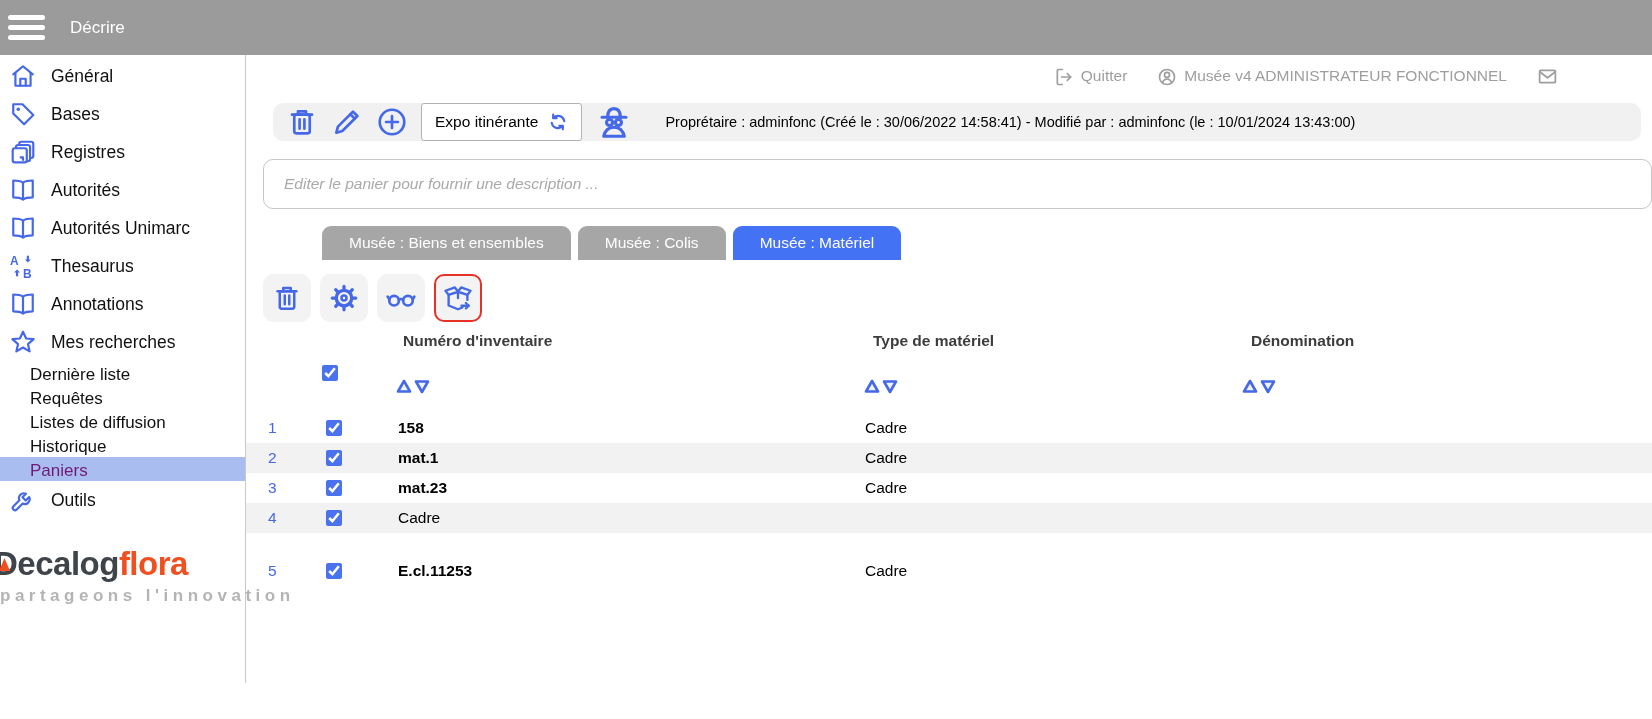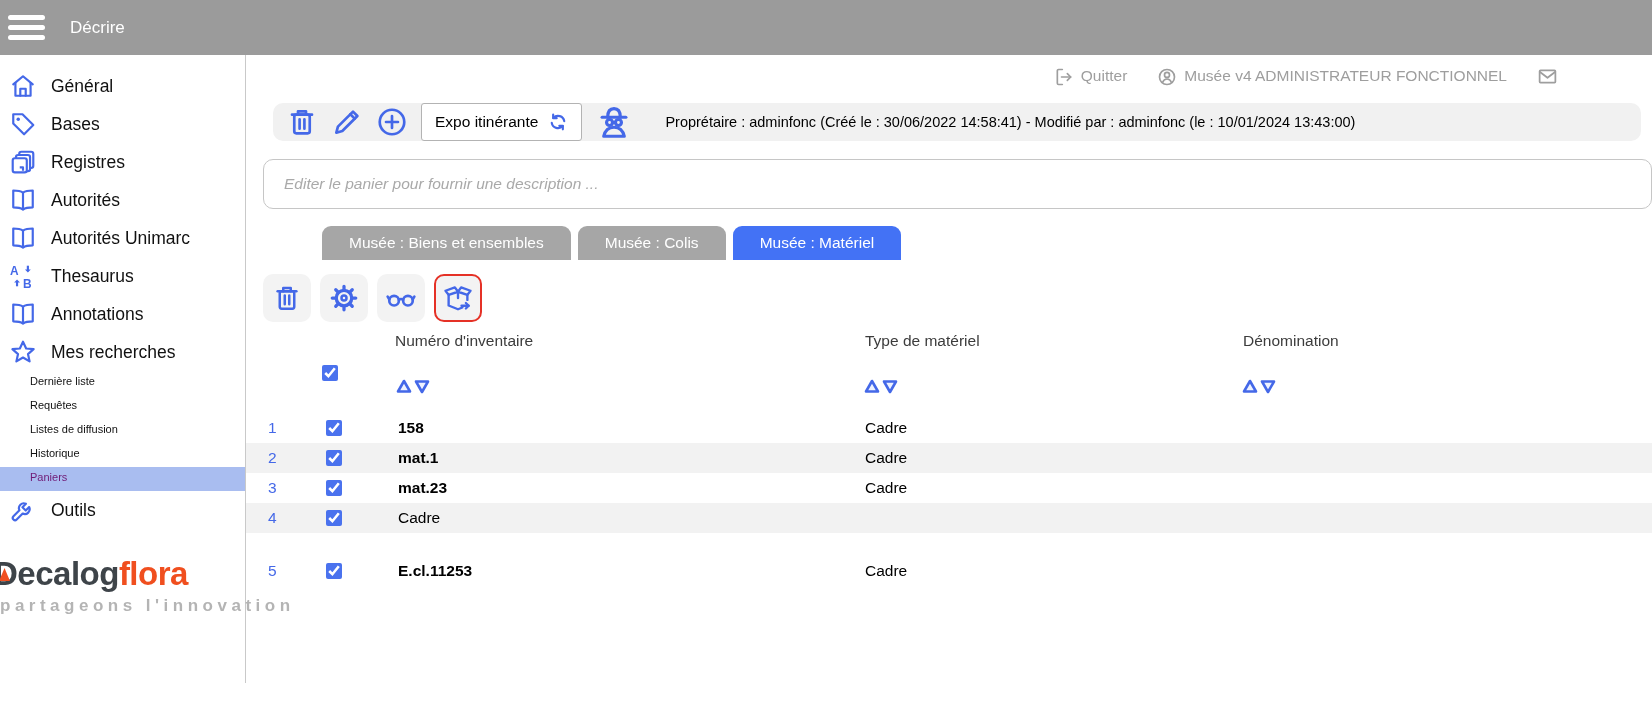--- a/index.html
+++ b/index.html
@@ -10,24 +10,24 @@
   }
   svg { display:block; }
 
   
   .topbar { position:absolute; left:0; top:0; width:1652px; height:55px; background:#9b9b9b; display:flex; align-items:center; }
   .hamburger { width:37px; margin-left:8px; display:flex; flex-direction:column; gap:5px; cursor:pointer; }
   .hamburger span { height:5px; background:#fff; border-radius:2.5px; }
   .topbar-title { color:#fff; font-size:17px; margin-left:25px; }
 
   
-  .sidebar { position:absolute; left:0; top:55px; width:246px; height:628px; background:#fff; border-right:1px solid #c9c9c9; padding-top:12px; }
+  .sidebar { position:absolute; left:0; top:55px; width:246px; height:628px; background:#fff; border-right:1px solid #c9c9c9; padding-top:2px; }
   .nav-item { display:flex; align-items:center; gap:15px; padding:6px 0 6px 10px; height:38px; font-size:17.5px; color:#111; cursor:pointer; }
   .nav-item .ic { color:#4468e8; flex:0 0 auto; }
-  .nav-sub { font-size:11px; color:#111; padding:4px 0 4px 30px; height:24px; cursor:pointer; }
+  .nav-sub { font-size:17px; color:#111; padding:4px 0 4px 30px; height:24px; cursor:pointer; }
   .nav-sub.selected { background:#a9bdf0; color:#701a75; }
   .logo-block { margin-top:26px; position:relative; }
   .logo-line { font-size:33px; font-weight:bold; letter-spacing:-0.5px; margin-left:-6px; white-space:nowrap; position:relative; }
   .logo-brand { color:#3e4449; }
   .logo-product { color:#f04f1f; }
   .flame { position:absolute; left:5px; top:13px; width:11px; height:13px; background:#f04f1f;
            clip-path:polygon(50% 0, 100% 100%, 0 100%); }
   .logo-tagline { font-size:17px; color:#b4b4b4; letter-spacing:4.5px; margin-top:3px; white-space:nowrap;font-weight:bold; }
 
   
@@ -54,21 +54,21 @@
          border-radius:9px 9px 0 0; cursor:pointer; white-space:nowrap; }
   .tab.active { background:#4372f5; }
 
   
   .list-toolbar { position:absolute; left:263px; top:274px; display:flex; gap:9px; }
   .sq-btn { width:48px; height:48px; background:#f3f3f3; border:none; border-radius:10px; display:flex; align-items:center;
             justify-content:center; color:#4468e8; cursor:pointer; }
   .sq-btn.highlighted { border:2.5px solid #e53126; }
 
   
-  .col-head { position:absolute; top:332px; font-size:15.5px; font-weight:normal; color:#3c3c3c; }
+  .col-head { position:absolute; top:332px; font-size:15.5px; font-weight:bold; color:#3c3c3c;margin-left:8px; }
   .selectall { position:absolute; left:318px; top:362px; }
   input[type=checkbox] { width:16px; height:16px; accent-color:#4a72ee; cursor:pointer; }
   .sorter { position:absolute; top:379px; cursor:pointer; }
   .rows { position:absolute; left:246px; top:413px; width:1406px; }
   .trow { display:flex; align-items:center; height:30px; font-size:15.5px; }
   .trow.alt { background:#f2f2f2; }
   .trow.gap { margin-top:23px; }
   .cell-num { margin-left:22px; width:54px; color:#4468e8; }
   .cell-cb { width:76px; display:flex; align-items:center; }
   .cell-inv { width:467px; font-weight:bold; color:#000; }

